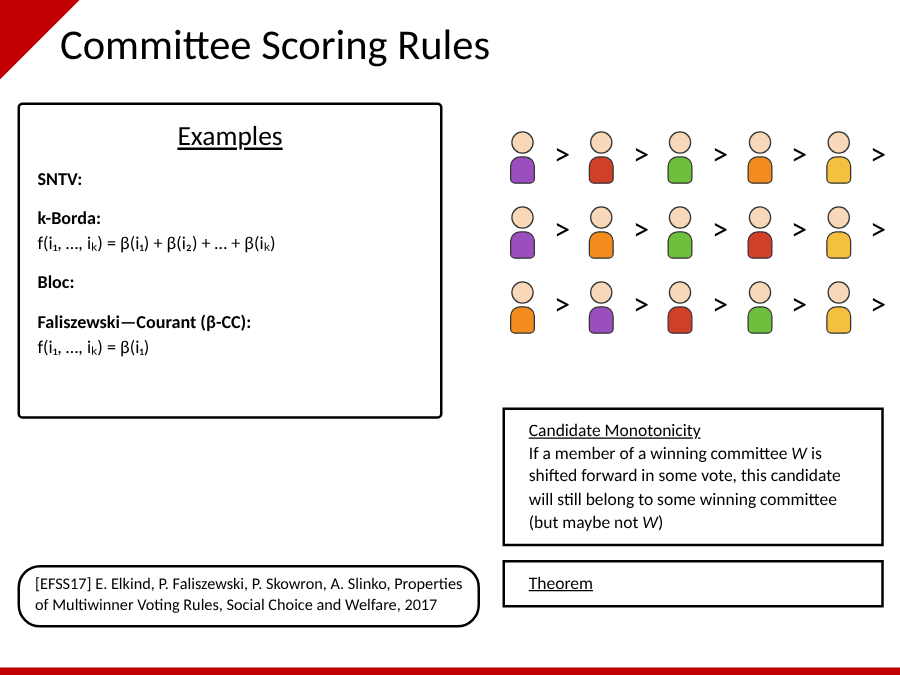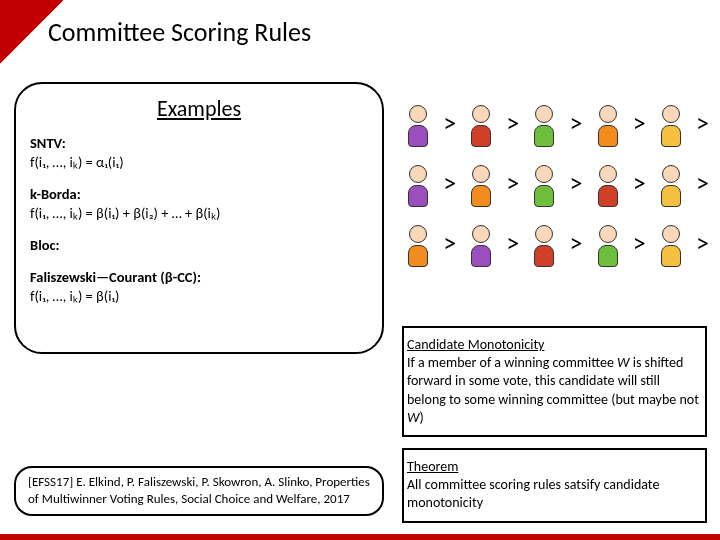--- a/index.html
+++ b/index.html
@@ -19,46 +19,46 @@
   }
   .footer-bar {
     position: absolute;
     bottom: 0; left: 0; right: 0;
     height: 6px;
     background: #c00000;
   }
   h1.title {
     position: absolute;
     top: 16px; left: 48px;
-    font-size: 26px;
+    font-size: 34px;
     font-weight: 400;
     color: #000;
   }
   .examples {
     position: absolute;
     top: 82px; left: 14px;
-    width: 370px;
+    width: 340px;
     border: 2px solid #000;
-    border-radius: 28px;
+    border-radius: 4px;
     padding: 10px 14px 14px 14px;
     font-size: 14.5px;
     line-height: 1.35;
   }
   .examples h2 {
     text-align: center;
     font-size: 22px;
     text-decoration: underline;
     font-weight: 400;
     margin-bottom: 10px;
   }
   .examples .block { margin-bottom: 12px; }
   .examples .bold { font-weight: 700; }
   .ref-box {
     position: absolute;
-    left: 14px; top: 466px;
+    left: 14px; top: 452px;
     width: 370px;
     border: 2px solid #000;
     border-radius: 18px;
     padding: 6px 12px;
     font-size: 13px;
     line-height: 1.3;
   }
   .prefs {
     position: absolute;
     top: 96px; left: 402px;
@@ -94,21 +94,21 @@
   .c-green .body-shape { background: #6fbf3f; }
   .c-orange .head { background: #f8d8b8; }
   .c-orange .body-shape { background: #f28c1f; }
   .c-yellow .head { background: #f8d8b8; }
   .c-yellow .body-shape { background: #f5c040; }
   .monobox, .thmbox {
     position: absolute;
     left: 402px;
     width: 305px;
     border: 2px solid #000;
-    padding: 8px 3px;
+    padding: 8px 19px;
     font-size: 14px;
     line-height: 1.3;
   }
   .monobox { top: 326px; }
   .thmbox { top: 448px; }
   .boxtitle { text-decoration: underline; }
   i.var { font-style: italic; }
 </style>
 </head>
 <body>
@@ -116,21 +116,20 @@
 <div class="corner"></div>
 <div class="footer-bar"></div>
 
 <h1 class="title">Committee Scoring Rules</h1>
 
 <div class="examples">
   <h2>Examples</h2>
 
   <div class="block">
     <span class="bold">SNTV:</span><br>
-    <span>f(i₁, …, iₖ) = α₁(i₁)</span>
   </div>
 
   <div class="block">
     <span class="bold">k-Borda:</span><br>
     <span>f(i₁, …, iₖ) = β(i₁) + β(i₂) + … + β(iₖ)</span>
   </div>
 
   <div class="block">
     <span class="bold">Bloc:</span><br>
   </div>
@@ -234,14 +233,13 @@
     </div>
   </div>
 
 <div class="monobox">
   <span class="boxtitle">Candidate Monotonicity</span><br>
   <span>If a member of a winning committee <i class="var">W</i> is shifted forward in some vote, this candidate will still belong to some winning committee (but maybe not <i class="var">W</i>)</span>
 </div>
 
 <div class="thmbox">
   <span class="boxtitle">Theorem</span><br>
-  <span>All committee scoring rules satsify candidate monotonicity</span>
 </div>
 
 </body></html>

